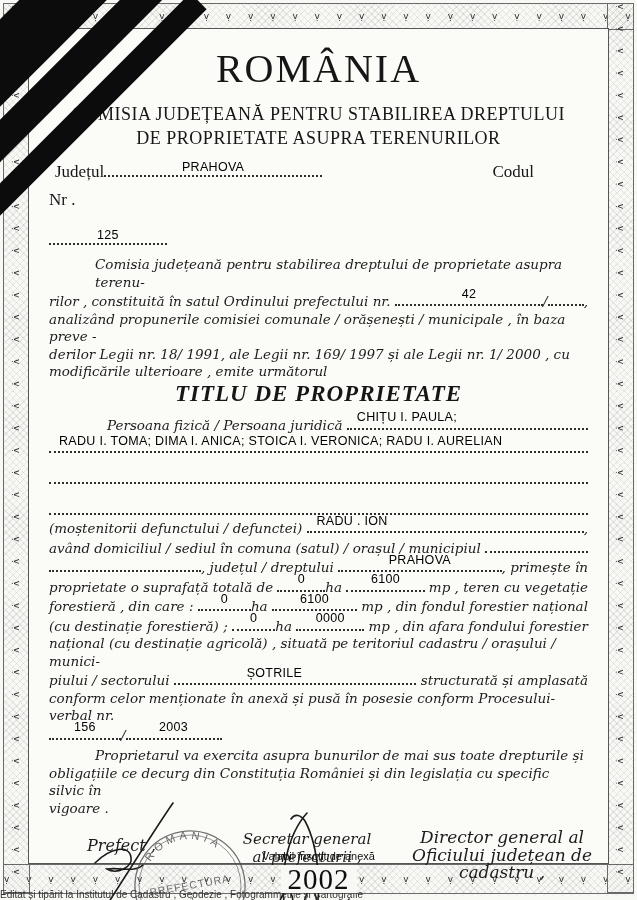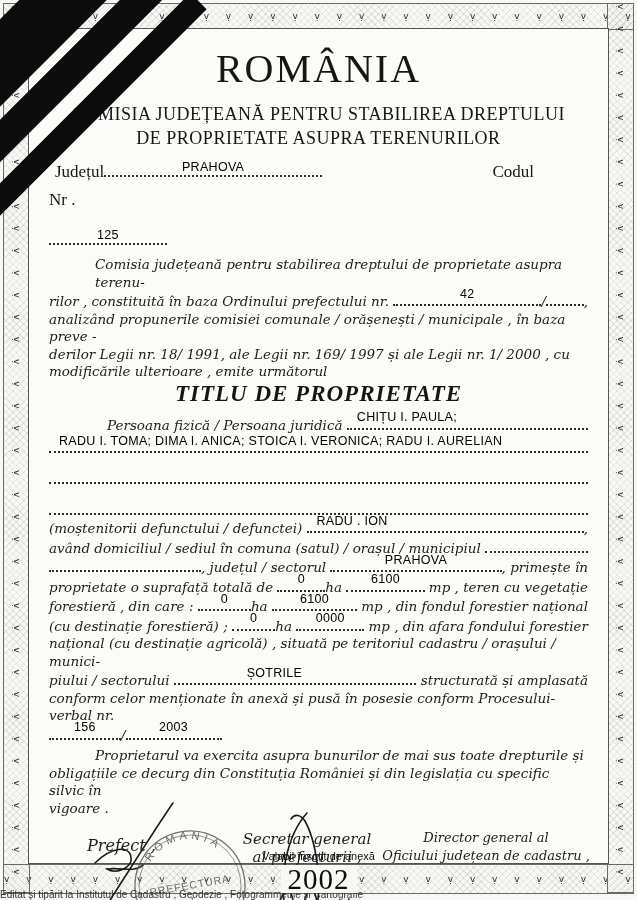--- a/index.html
+++ b/index.html
@@ -116,21 +116,21 @@
       <span class="sp">Nr .</span>
         <span class="sp"> </span>
       <span class="dotfill" style="width:118px;">
           <span class="val">125</span>
         </span>
     </div>
 
     <div class="script" style="margin-top:11px;">
       <div class="indent">Comisia județeană pentru stabilirea dreptului de proprietate asupra terenu-</div>
       <div class="row">
-        <span class="sp">rilor , constituită în baza Ordinului prefectului nr.</span>
+        <span class="sp">rilor , constituită în satul Ordinului prefectului nr.</span>
           <span class="sp"> </span>
         <span class="dotfill" style="width:148px;">
             <span class="val">42</span>
           </span>
         <span>/</span>
         <span class="dotfill grow"></span>
         <span>,</span>
       </div>
       <div>analizând propunerile comisiei comunale / orășenești / municipale , în baza preve -</div>
       <div>derilor  Legii nr. 18/ 1991, ale Legii nr. 169/ 1997 și ale  Legii nr. 1/ 2000 , cu</div>
@@ -169,21 +169,21 @@
           </span>
         <span>,</span>
       </div>
       <div class="row">
         <span class="sp">având domiciliul / sediul în comuna (satul) / orașul / municipiul</span>
           <span class="sp"> </span>
         <span class="dotfill grow"></span>
       </div>
       <div class="row">
         <span class="dotfill" style="width:152px;"></span>
-        <span class="sp">, județul / sectorul</span>
+        <span class="sp">, județul / dreptului</span>
           <span class="sp"> </span>
         <span class="dotfill grow">
             <span class="val">PRAHOVA</span>
           </span>
         <span class="sp">, primește în</span>
       </div>
       <div class="row">
         <span class="sp">proprietate o suprafață totală de</span>
           <span class="sp"> </span>
         <span class="dotfill" style="width:66px;">
@@ -280,21 +280,21 @@
       <div class="sig-label script" style="left:178px;top:12px;width:160px;font-size:15px;">
         <div>Secretar general</div>
         <div>al prefecturii ,</div>
       </div>
       <svg class="sigsvg" style="left:212px;top:-12px;" width="92" height="140" viewBox="0 0 92 140">
         <path d="M46,6 C26,28 18,70 24,100 C28,122 44,128 52,112 C62,92 58,40 44,14 C40,8 34,6 30,12"></path>
         <path d="M18,96 C24,80 30,80 32,94 C34,106 40,106 44,92 C48,78 54,80 56,96 C58,108 66,104 72,94"></path>
         <path d="M70,96 C78,104 84,100 88,92"></path>
       </svg>
 
-      <div class="sig-label script" style="left:332px;top:10px;width:210px;font-size:13px;">
+      <div class="sig-label script" style="left:348px;top:10px;width:210px;font-size:17px;">
         <div>Director general al</div>
         <div>Oficiului județean de cadastru ,</div>
       </div>
       <svg class="sigsvg" style="left:438px;top:82px;" width="96" height="66" viewBox="0 0 96 66">
         <path d="M8,52 C30,34 60,14 88,6"></path>
         <path d="M14,28 C34,10 58,4 66,14 C74,26 58,40 40,36 C30,34 24,28 26,22"></path>
         <path d="M6,40 C20,44 34,44 44,40"></path>
       </svg>
 
       <div class="sig-label script" style="left:128px;top:98px;width:270px;font-size:15px;">

